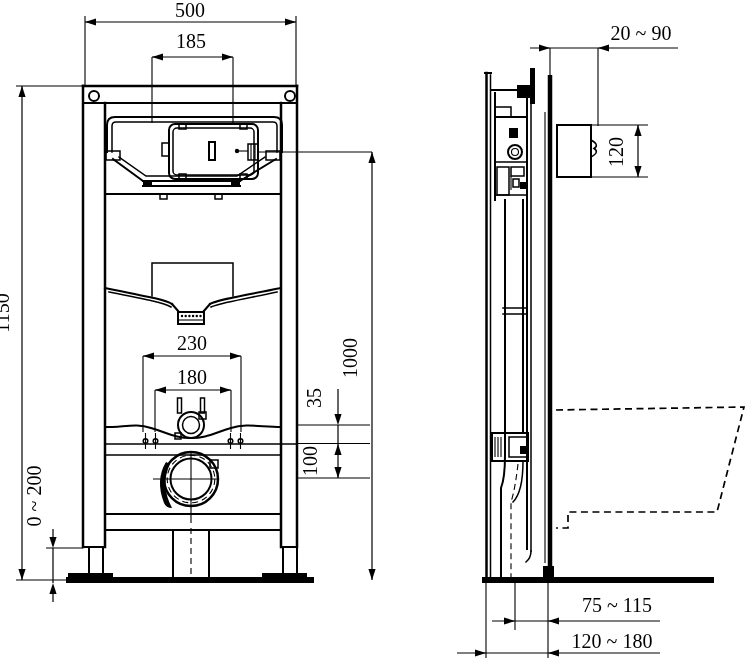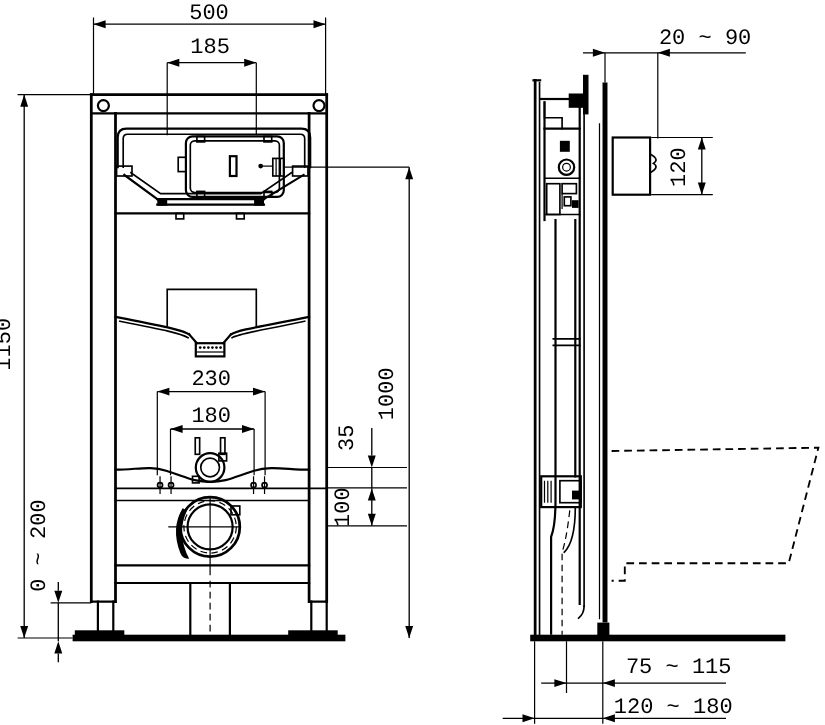--- a/index.html
+++ b/index.html
@@ -1,17 +1,17 @@
 <!DOCTYPE html>
 <html><head>
 <meta charset="utf-8">
 <style>
   html,body{margin:0;padding:0;background:#ffffff;}
   .stage{position:relative;width:750px;height:659px;background:#ffffff;overflow:hidden;
-         font-family:Liberation Mono, monospace;}
+         font-family:Liberation Serif, serif;}
   svg{position:absolute;left:0;top:0;}
   .ln     {stroke:#000;stroke-width:2;fill:none;stroke-linecap:square;}
   .ln25   {stroke:#000;stroke-width:2.5;fill:none;stroke-linecap:square;}
   .ln15   {stroke:#000;stroke-width:1.5;fill:none;stroke-linecap:square;}
   .thin   {stroke:#000;stroke-width:1.1;fill:none;stroke-linecap:butt;}
   .dim    {stroke:#000;stroke-width:1.2;fill:none;stroke-linecap:butt;}
   .blk    {fill:#000;stroke:none;}
   .dash   {stroke:#000;stroke-width:1.7;fill:none;stroke-dasharray:7 4.5;stroke-linecap:butt;}
   .cdash  {stroke:#000;stroke-width:1.1;fill:none;stroke-dasharray:6 4;}
   .dtxt   {font-size:20px;fill:#000;}

